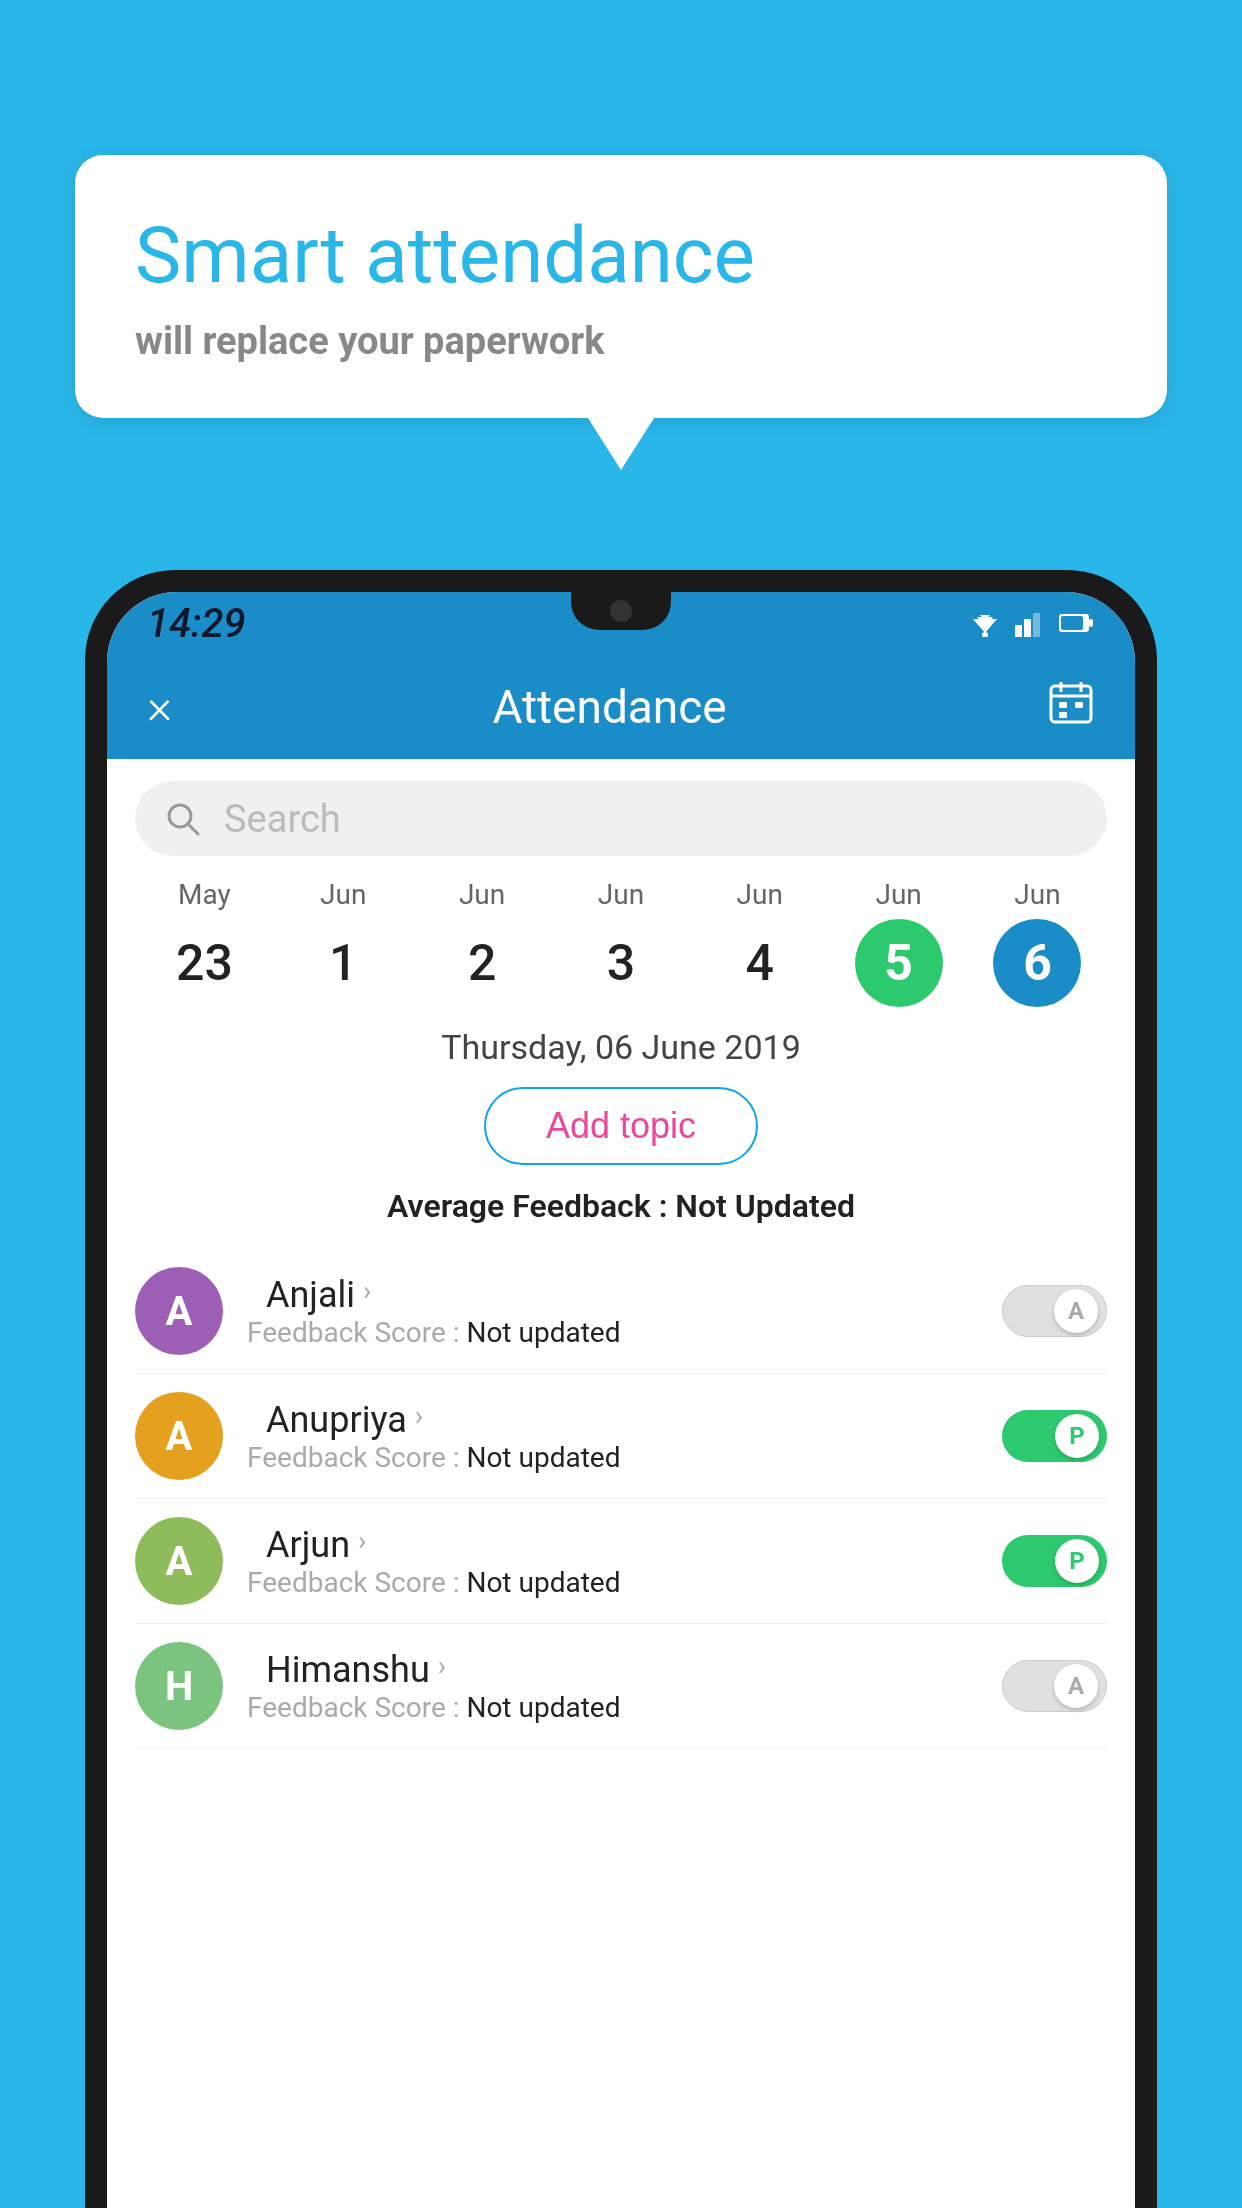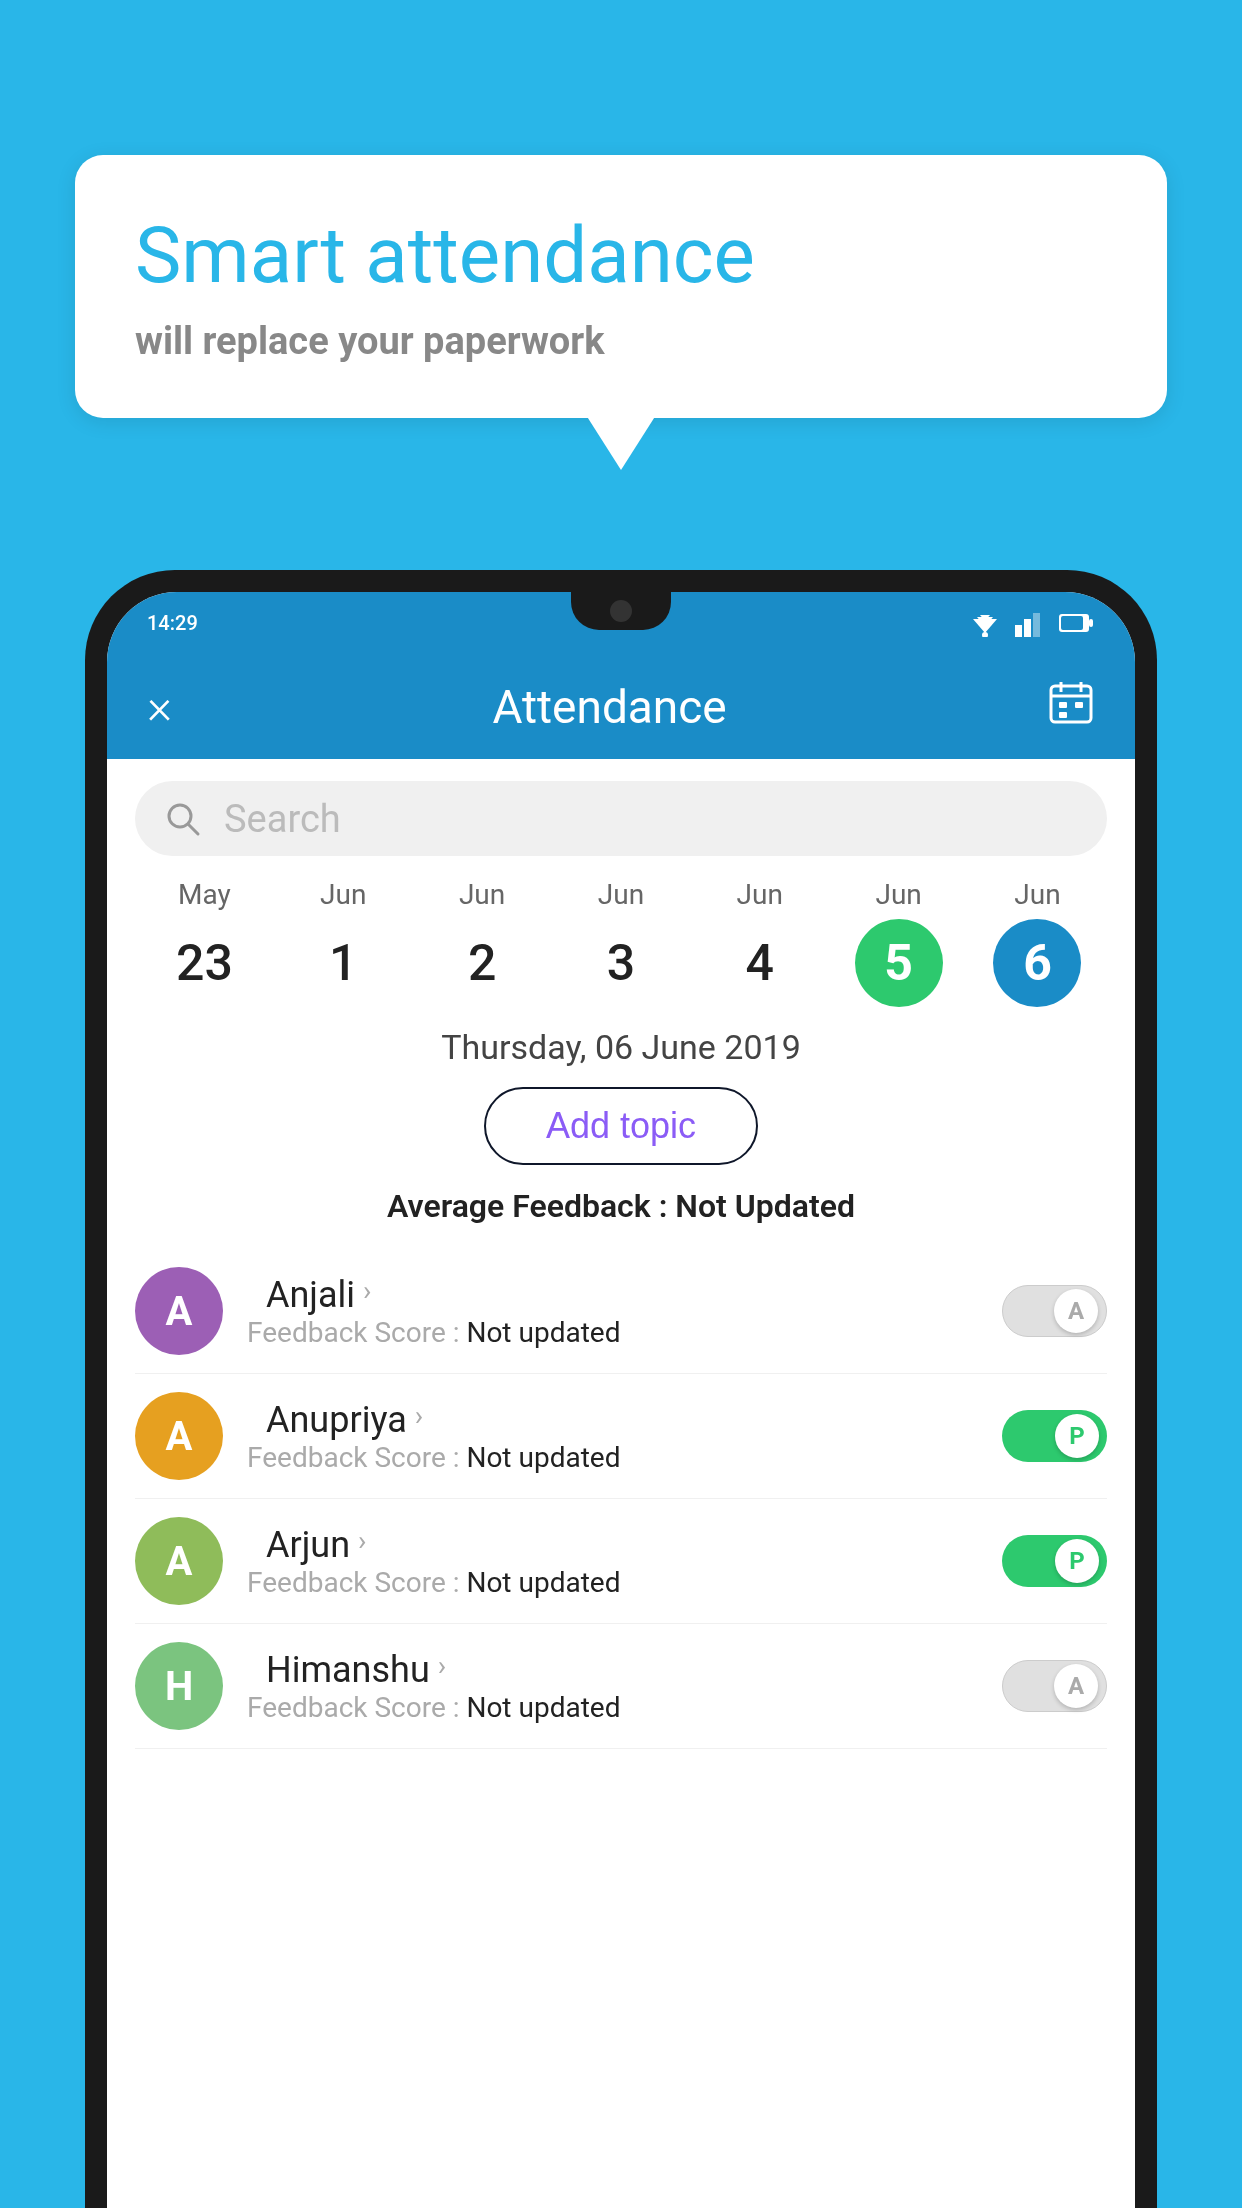--- a/index.html
+++ b/index.html
@@ -105,23 +105,24 @@
       background: #1a8cc7;
       height: 62px;
       display: flex;
       align-items: center;
       justify-content: space-between;
       padding: 0 40px;
       padding-top: 0;
     }
 
     .status-time {
-      color: #ffffff;
-      font-size: 20px;
+      color: #0f172a;
+      font-size: 40px;
       font-weight: 500;
+      font-style: italic;
     }
 
     .status-icons {
       display: flex;
       align-items: center;
       gap: 12px;
     }
 
     .status-icons svg {
       fill: white;
@@ -222,23 +223,23 @@
       text-align: center;
       font-size: 34px;
       color: #444;
       margin: 10px 0 20px;
     }
 
     
     .add-topic-btn {
       display: block;
       margin: 0 auto 22px;
-      border: 2px solid #0f172a;
+      border: 2px solid #0ea5e9;
       background: white;
-      color: #8b5cf6;
+      color: #ec4899;
       border-radius: 40px;
       padding: 16px 60px;
       font-size: 36px;
       cursor: pointer;
     }
 
     
     .avg-feedback {
       text-align: center;
       font-size: 32px;

